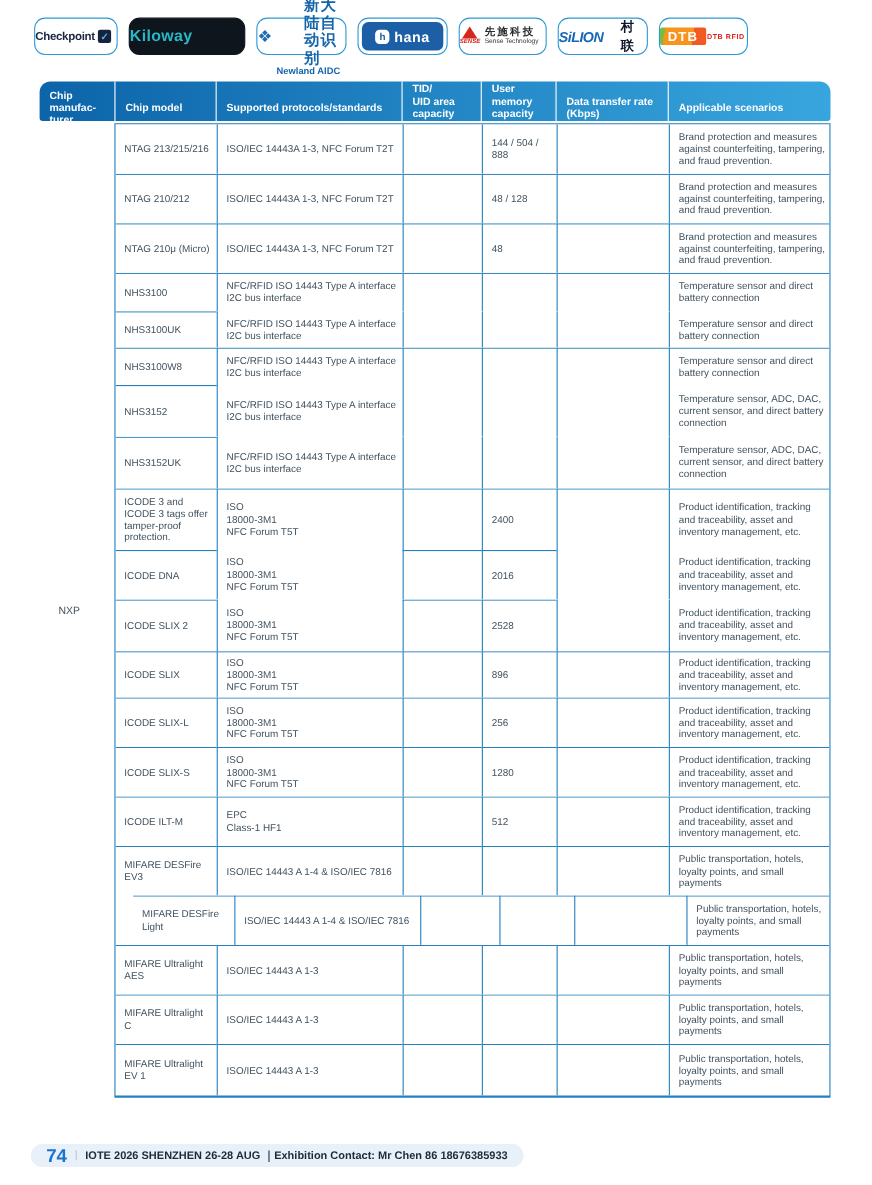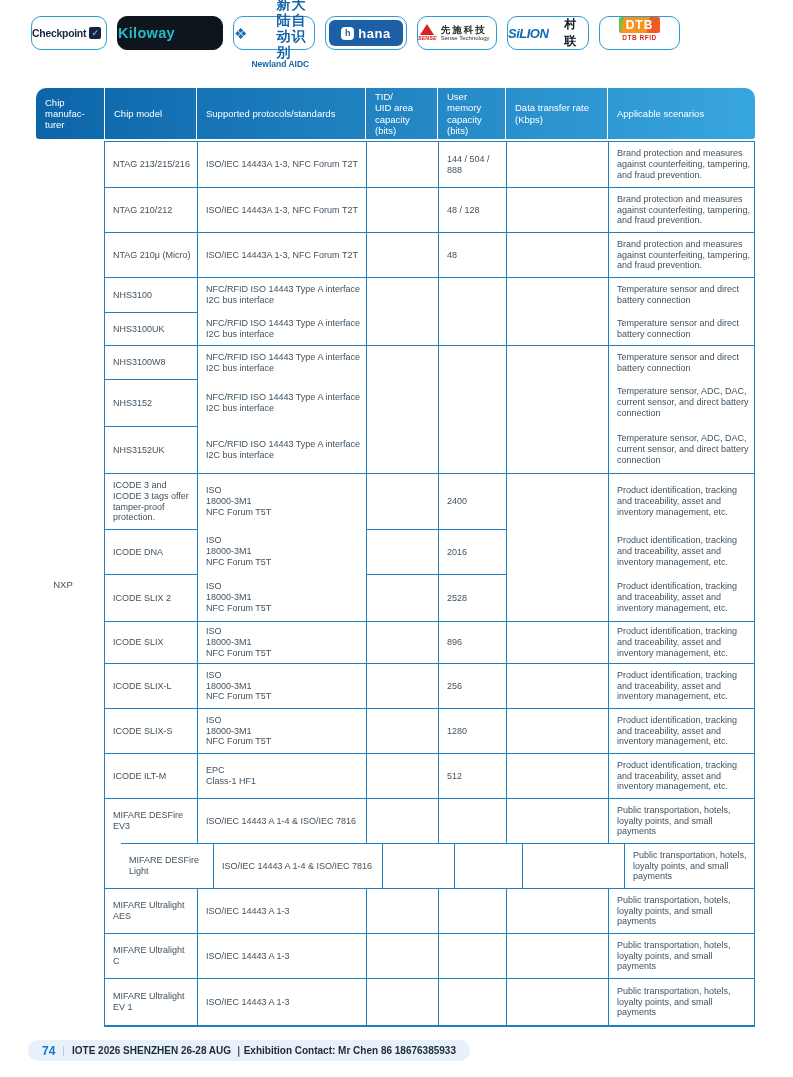--- a/index.html
+++ b/index.html
@@ -38,30 +38,30 @@
   .sense-left{display:flex;flex-direction:column;align-items:center;line-height:1;}
   .sense-triangle{width:0;height:0;border-left:7px solid transparent;border-right:7px solid transparent;
     border-bottom:11px solid #d6251d;}
   .sense-brand{color:#d6251d;font-weight:bold;font-style:italic;font-size:5.5px;margin-top:1px;}
   .sense-right{display:flex;flex-direction:column;line-height:1.2;}
   .sense-cn{font-size:9.5px;font-weight:bold;color:#2b2b2b;letter-spacing:2px;}
   .sense-en{font-size:6px;color:#333;}
   .lb-silion{width:82px;gap:16px;}
   .silion-brand{color:#1468b3;font-weight:bold;font-style:italic;font-size:13px;letter-spacing:-0.5px;}
   .silion-cn{color:#0f172a;font-weight:bold;font-size:12px;}
-  .lb-dtb{width:81px;flex-direction:column;gap:1px;}
+  .lb-dtb{width:81px;flex-direction:row;gap:1px;}
   .dtb-block{padding:1px 7px;border-radius:2px;color:#fff;font-weight:bold;font-size:12px;letter-spacing:1px;
     background:linear-gradient(100deg,#72bf44 0 11%,#f7941d 11% 70%,#f15a22 70%);}
   .dtb-sub{color:#e2231a;font-size:6.5px;font-weight:bold;letter-spacing:0.5px;}
 
   
   .chip-table{position:absolute;left:36px;top:74px;width:719px;}
-  .thead{display:grid;grid-template-columns:68px 92px 169px 72px 68px 102px 148px;height:51px;
+  .thead{display:grid;grid-template-columns:68px 92px 169px 72px 68px 102px 148px;height:36px;
     background:linear-gradient(90deg,var(--hdr1),var(--hdr2));border-radius:10px 10px 3px 3px;
-    color:#fff;font-weight:normal;font-size:9.5px;margin-top:14px;}
+    color:#fff;font-weight:bold;font-size:9.5px;}
   .thead>div{display:flex;align-items:center;padding:2px 4px 2px 9px;border-left:1px solid #fff;line-height:1.18;}
   .thead>div:first-child{border-left:none;}
   .thead span{white-space:pre-line;}
   .tbody-wrap{position:relative;margin-top:2px;}
   .manufacturer-col{position:absolute;left:0;top:0;bottom:0;width:68px;display:flex;
     align-items:center;justify-content:center;font-size:9.5px;color:var(--txt);padding-right:14px;}
   .tbody{margin-left:68px;width:651px;border:1px solid var(--blue);border-bottom-width:2px;background:#fff;}
   .trow{display:grid;grid-template-columns:92px 169px 72px 68px 102px 1fr;overflow:hidden;}
   .cell{display:flex;align-items:center;padding:3px 4px 3px 8px;font-size:9px;line-height:1.2;
     color:var(--txt);overflow:hidden;}
@@ -70,21 +70,21 @@
   .c-scen{padding-right:3px;}
   .trow.sep-full>.cell{border-top:1px solid var(--blue);}
   .trow.sep-partial>.cell.c-model{border-top:1px solid var(--blue);}
   .trow.sep-partial3>.cell.c-model,
   .trow.sep-partial3>.cell.c-tid,
   .trow.sep-partial3>.cell.c-mem{border-top:1px solid var(--blue);}
 
   
   .footer-pill{position:absolute;left:28px;top:1040px;height:21px;background:#e8f0f9;border-radius:11px;
     display:flex;align-items:center;gap:7px;padding:0 14px;width:max-content;}
-  .page-num{color:#1b74cc;font-weight:bold;font-size:12px;}
+  .page-num{color:#1b74cc;font-weight:bold;font-size:17px;}
   .footer-divider{color:#b5c3cf;font-size:10px;}
   .footer-text{color:#1d2b39;font-weight:bold;font-size:10px;}
 </style>
 </head>
 <body>
 
 <div class="page">
 
   <div class="logo-strip">
     <div class="logo-box lb-checkpoint">

